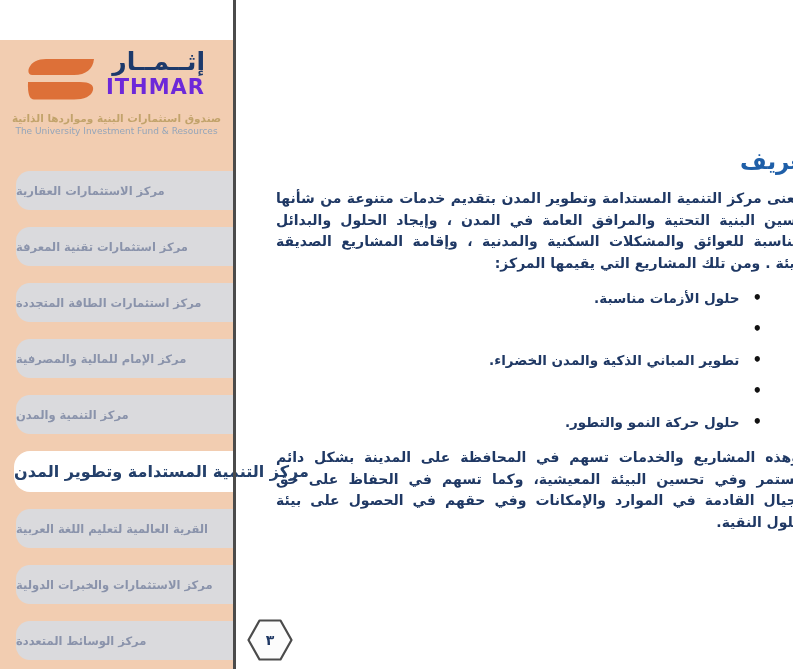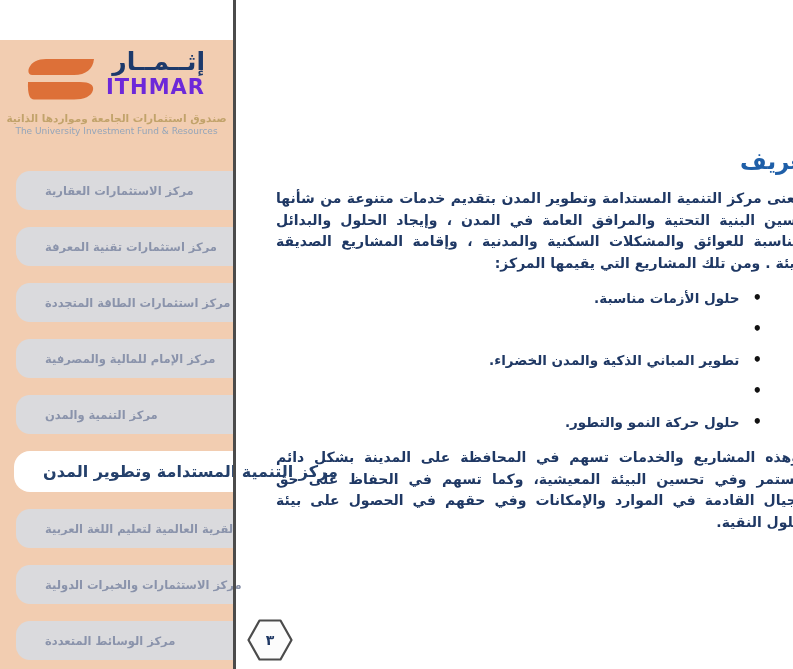--- a/index.html
+++ b/index.html
@@ -44,21 +44,21 @@
 
   
   .tabs { position:absolute; top:131px; left:16px; right:0; z-index:3; }
   .tab {
     position:relative; height:39px; margin-bottom:17px;
     background:#dadadd; border-radius:14px 0 0 14px;
     display:flex; align-items:center; justify-content:flex-end;
     padding-right:14px; direction:rtl; cursor:pointer;
   }
   .tab span {
-    color:#8a93ab; font-size:11.5px; font-weight:bold; white-space:nowrap;padding-left:29px;
+    color:#8a93ab; font-size:11.5px; font-weight:bold; white-space:nowrap;
   }
   .tab.active {
     background:#ffffff; margin-left:-2px; margin-right:-8px; height:41px;
     border-radius:16px 0 0 16px; padding-right:22px;
   }
   .tab.active span { color:#24406b; font-size:16px; }
 
   
   .content {
     position:absolute; left:236px; top:0; width:614px; height:669px;
@@ -103,21 +103,21 @@
       <div class="logo-row">
         <svg class="logo-mark" viewBox="0 0 74 50" xmlns="http://www.w3.org/2000/svg">
           <path d="M8,21 C5,21 3.5,18 5,14 C7.5,8 14,5 22,5 L70,5 C69,15 62,21 50,21 Z" fill="#dd7038"></path>
           <path d="M4,28 L56,28 C66,28 70,31 69,36 C67.5,42.5 60,45.5 50,45.5 L10,45.5 C6,45.5 3.5,41 4,28 Z" fill="#dd7038"></path>
         </svg>
         <div class="logo-names">
           <div class="logo-ar">إثــمــار</div>
           <div class="logo-en">ITHMAR</div>
         </div>
       </div>
-      <div class="tagline-ar">صندوق استثمارات الجامعة ومواردها الذاتية</div>
+      <div class="tagline-ar">صندوق استثمارات البنية ومواردها الذاتية</div>
       <div class="tagline-en">The University Investment Fund &amp; Resources</div>
     </div>
 
     <nav class="tabs">
       <div class="tab">
         <span>مركز الاستثمارات العقارية</span>
       </div>
       <div class="tab">
         <span>مركز استثمارات تقنية المعرفة</span>
       </div>

